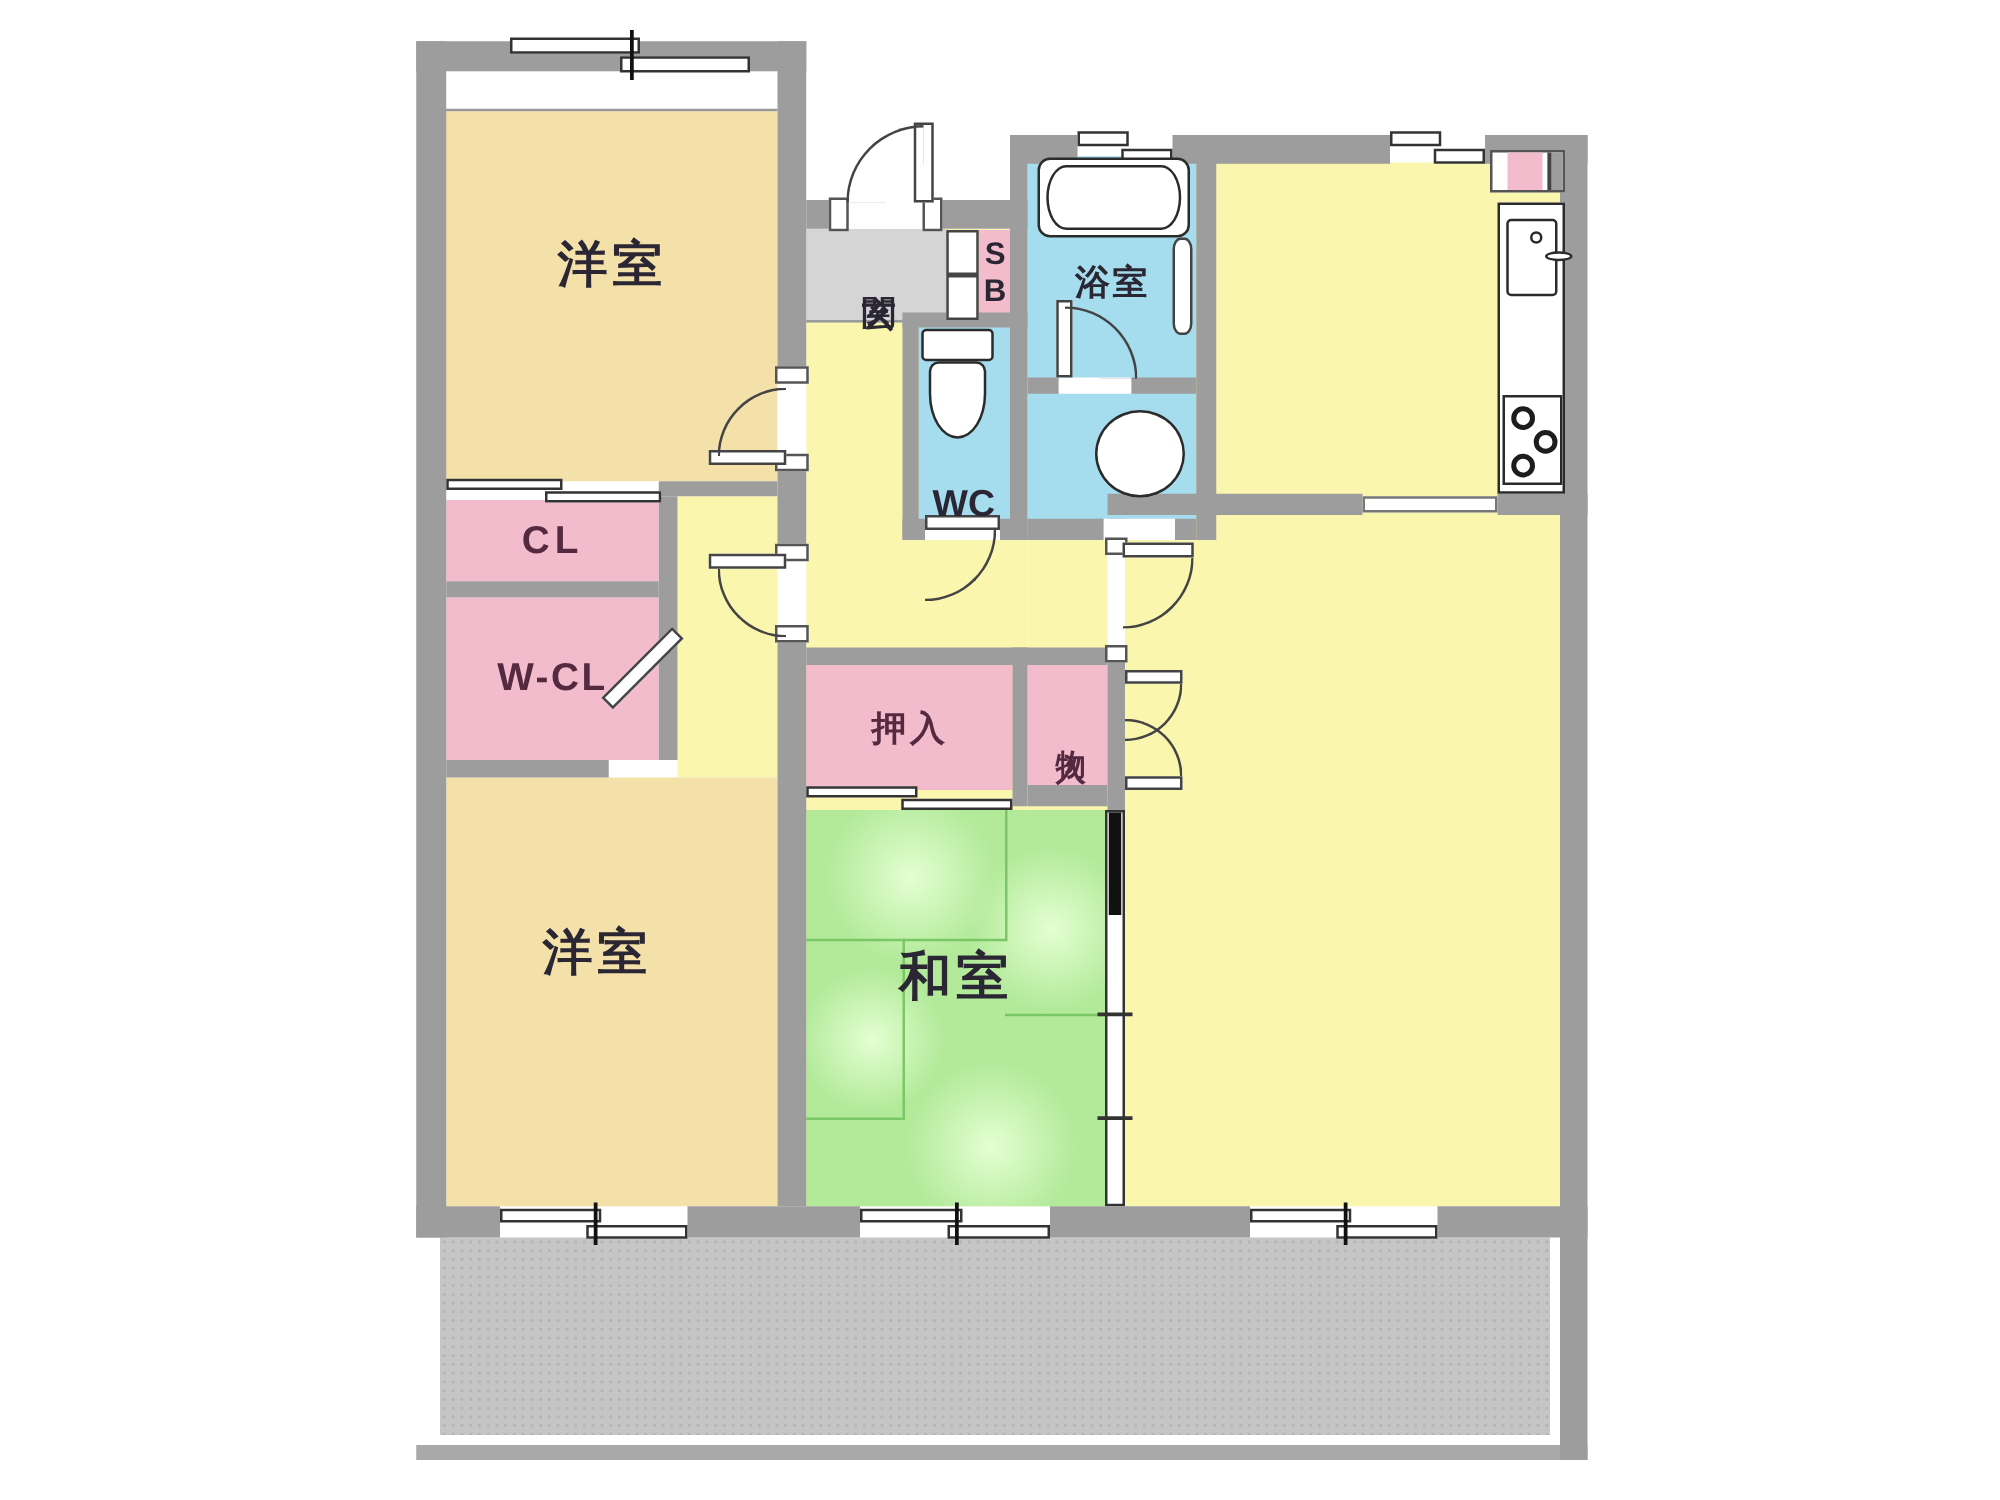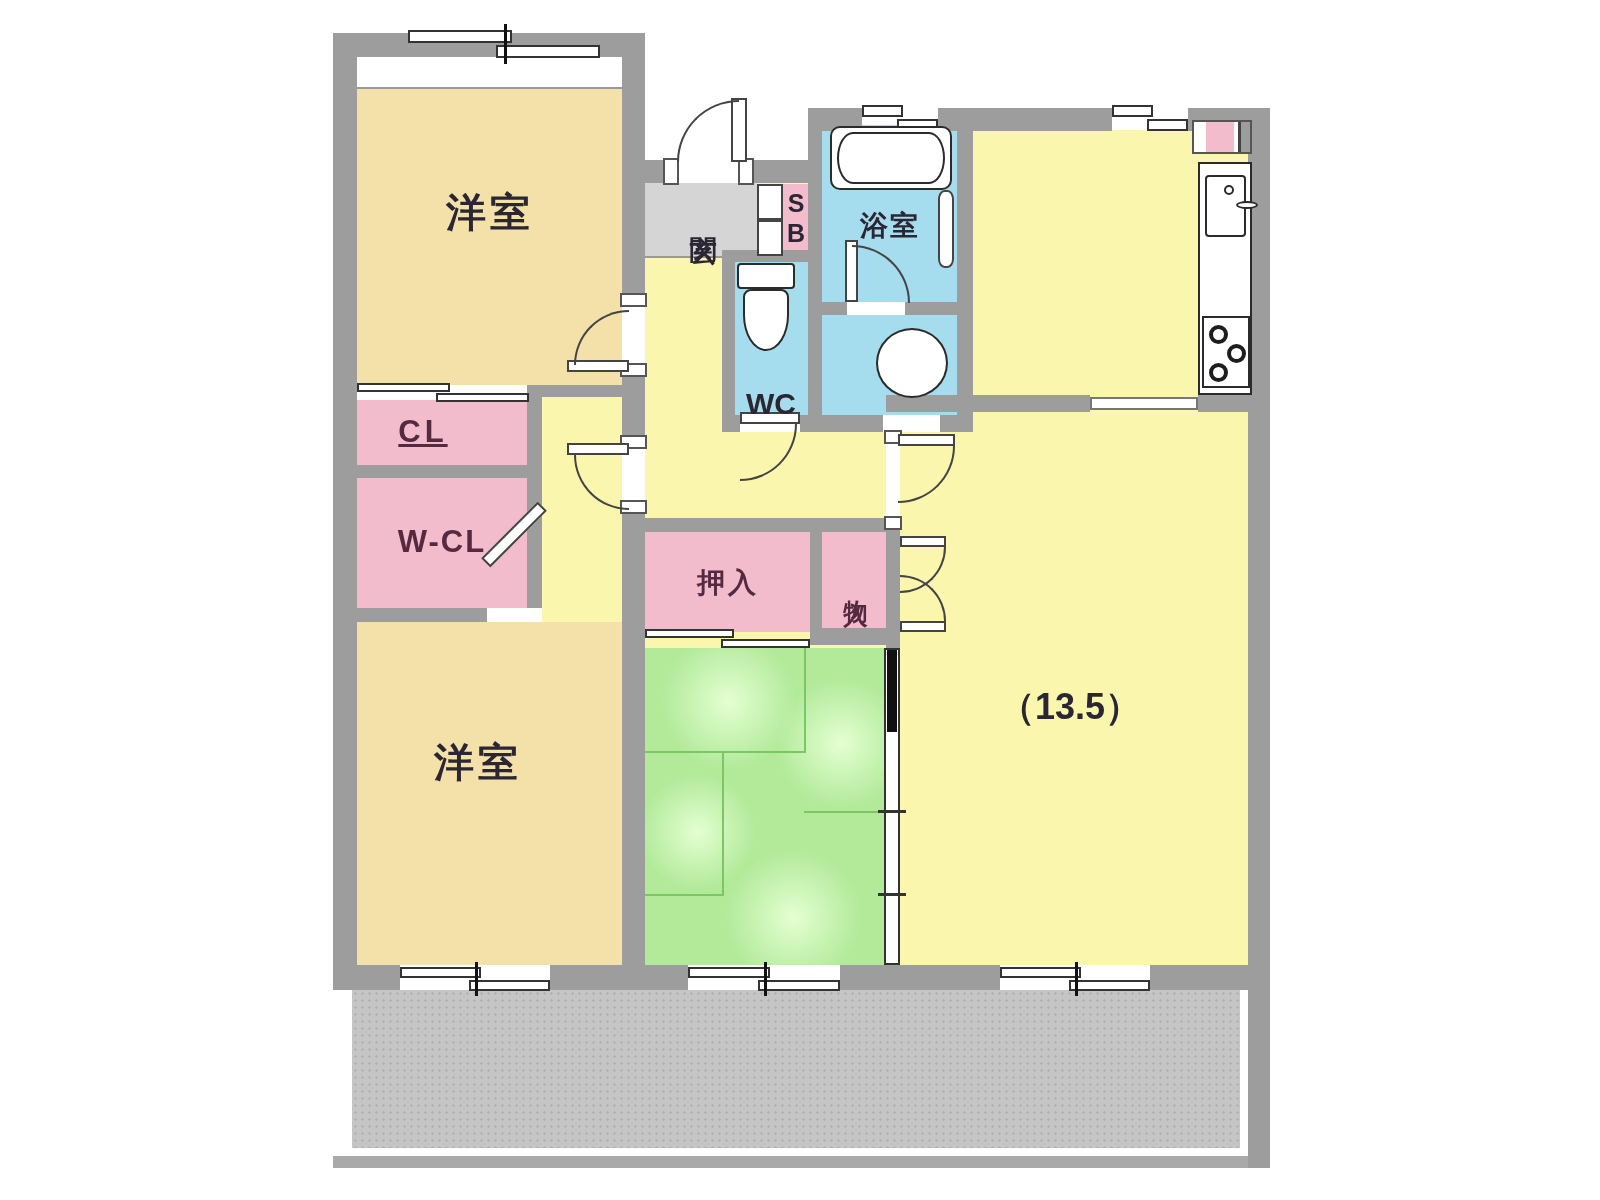--- a/index.html
+++ b/index.html
@@ -228,27 +228,27 @@
   <div class="lbl" style="left:400px;top:190px;width:180px;height:44px;font-size:40px;letter-spacing:4px;">洋室</div>
 
   <div class="lbl vert" style="left:685px;top:185px;width:36px;height:62px;font-size:27px;">玄関</div>
 
   <div class="lbl vert" style="left:781px;top:186px;width:30px;height:66px;font-size:25px;">SB</div>
 
   <div class="lbl" style="left:835px;top:208px;width:110px;height:36px;font-size:28px;letter-spacing:2px;">浴室</div>
 
   <div class="lbl" style="left:733px;top:386px;width:76px;height:36px;font-size:30px;">WC</div>
 
-  <div class="lbl" style="left:371px;top:413px;width:104px;height:38px;font-size:31px;letter-spacing:4px;color:var(--c-closetLabel);text-decoration:underline;">CL</div>
+  <div class="lbl" style="left:390px;top:413px;width:104px;height:38px;font-size:31px;letter-spacing:4px;color:var(--c-closetLabel);">CL</div>
 
   <div class="lbl" style="left:365px;top:522px;width:154px;height:40px;font-size:31px;letter-spacing:2px;color:var(--c-closetLabel);">W-CL</div>
 
   <div class="lbl" style="left:388px;top:740px;width:180px;height:44px;font-size:40px;letter-spacing:4px;">洋室</div>
 
   <div class="lbl" style="left:675px;top:565px;width:106px;height:36px;font-size:28px;letter-spacing:3px;color:var(--c-closetLabel);">押入</div>
 
   <div class="lbl vert" style="left:840px;top:548px;width:32px;height:70px;font-size:24px;color:var(--c-closetLabel);">物入</div>
 
-
-  <div class="lbl" style="left:965px;top:686px;width:210px;height:42px;font-size:36px;">（13.5）</div>
+  <div class="lbl" style="left:675px;top:758px;width:180px;height:46px;font-size:42px;letter-spacing:4px;">和室</div>
+
 
 
 </div>
 
 </body></html>

